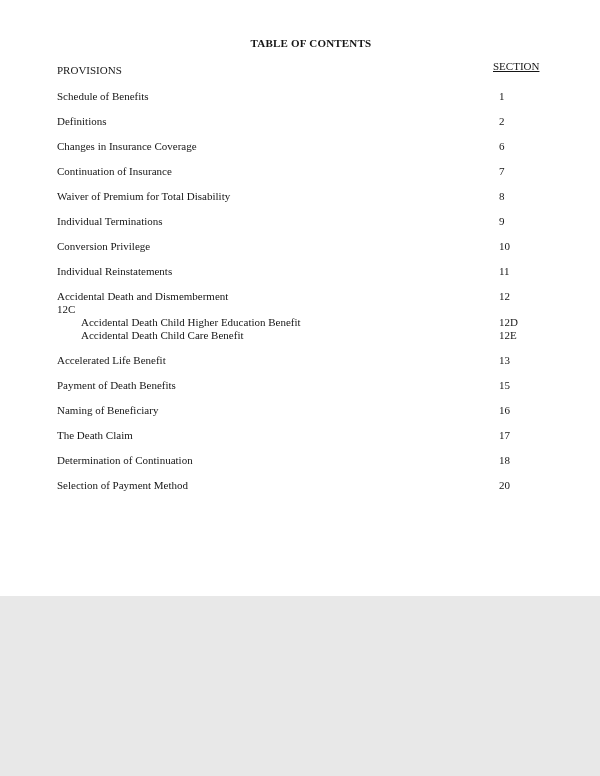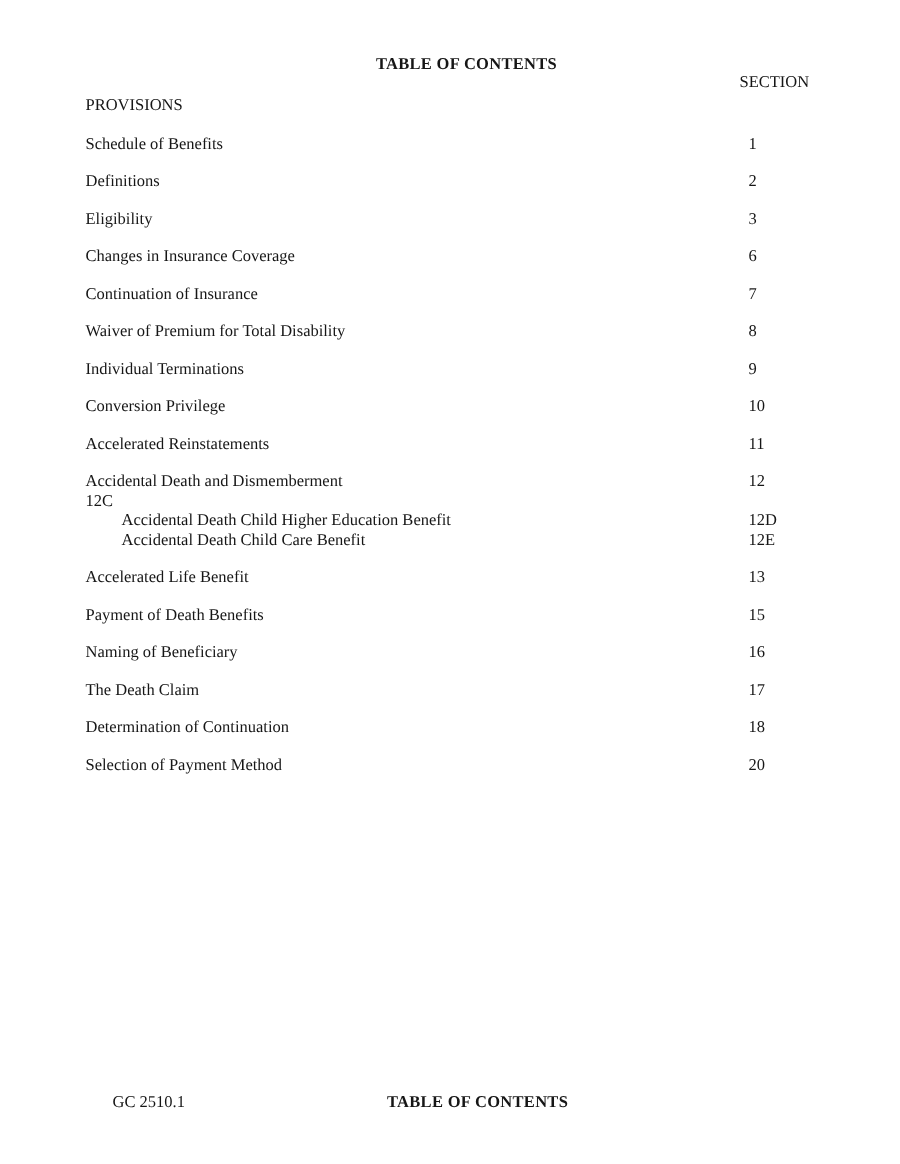--- a/index.html
+++ b/index.html
@@ -3,41 +3,42 @@
 <meta charset="utf-8">
 <style>
   html, body {
     margin: 0;
     padding: 0;
     background: #e8e8e8;
   }
   .page {
     position: relative;
     width: 600px;
-    height: 776px;
+    height: 596px;
     margin: 0 auto;
     background: #ffffff;
     font-family: "Liberation Serif", "DejaVu Serif", serif;
     font-size: 11px;
     color: #161616;
     overflow: hidden;
   }
   .doc-title {
     position: absolute;
     top: 37px;
     left: 22px;
     right: 0;
     text-align: center;
     font-weight: bold;
     letter-spacing: 0.2px;
   }
   .section-col-header {
     position: absolute;
-    top: 49px;
+    top: 60px;
     left: 493px;
+    text-decoration: underline;
   }
   .provisions-label {
     position: absolute;
     top: 64px;
     left: 57px;
   }
   .toc-list {
     position: absolute;
     top: 90px;
     left: 57px;
@@ -97,45 +98,41 @@
   <div class="toc-list">
       <div class="toc-row">
     <span class="toc-label">Schedule of Benefits</span>
     <span class="toc-num">1</span>
   </div>
       <div class="toc-row">
     <span class="toc-label">Definitions</span>
     <span class="toc-num">2</span>
   </div>
       <div class="toc-row">
-    <span class="toc-label">Eligibility</span>
-    <span class="toc-num">3</span>
-  </div>
-      <div class="toc-row">
     <span class="toc-label">Changes in Insurance Coverage</span>
     <span class="toc-num">6</span>
   </div>
       <div class="toc-row">
     <span class="toc-label">Continuation of Insurance</span>
     <span class="toc-num">7</span>
   </div>
       <div class="toc-row">
     <span class="toc-label">Waiver of Premium for Total Disability</span>
     <span class="toc-num">8</span>
   </div>
       <div class="toc-row">
     <span class="toc-label">Individual Terminations</span>
     <span class="toc-num">9</span>
   </div>
       <div class="toc-row">
     <span class="toc-label">Conversion Privilege</span>
     <span class="toc-num">10</span>
   </div>
       <div class="toc-row">
-    <span class="toc-label">Accelerated Reinstatements</span>
+    <span class="toc-label">Individual Reinstatements</span>
     <span class="toc-num">11</span>
   </div>
       <div class="toc-row">
     <span class="toc-label">Accidental Death and Dismemberment</span>
     <span class="toc-num">12</span>
   </div>
       <div class="toc-row sub">
     <span class="toc-num">12C</span>
   </div>
       <div class="toc-row sub">

